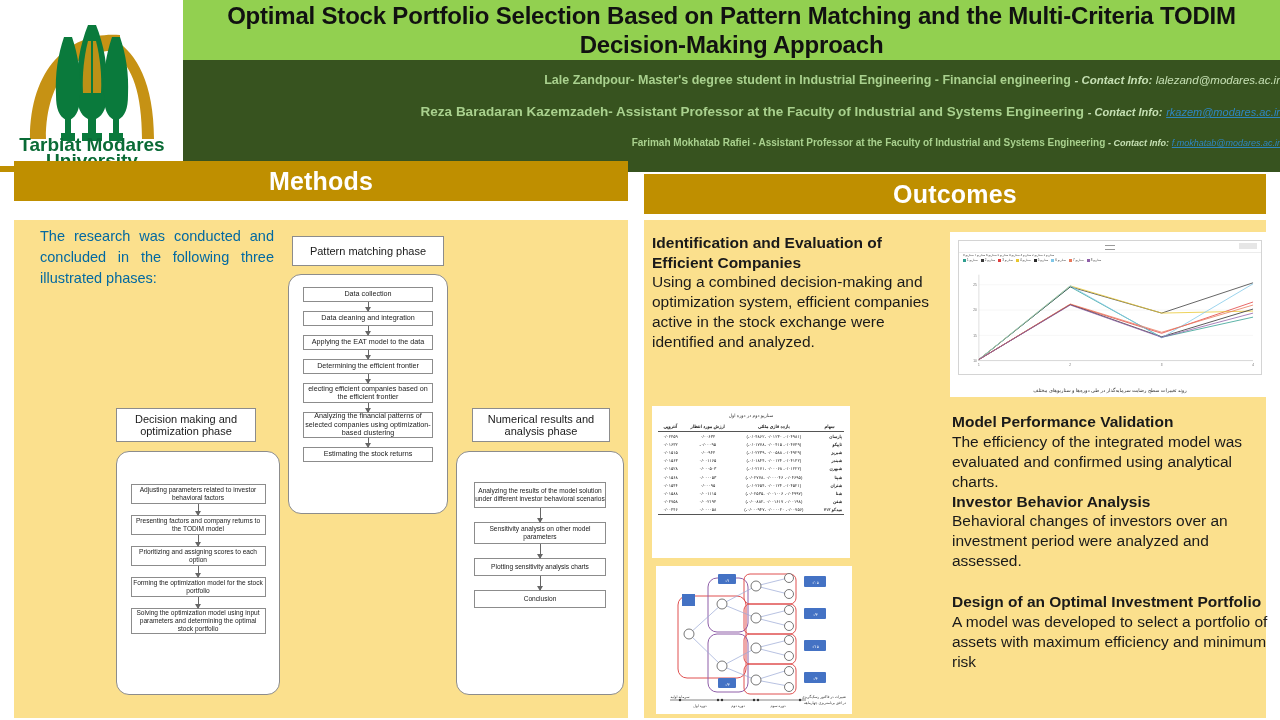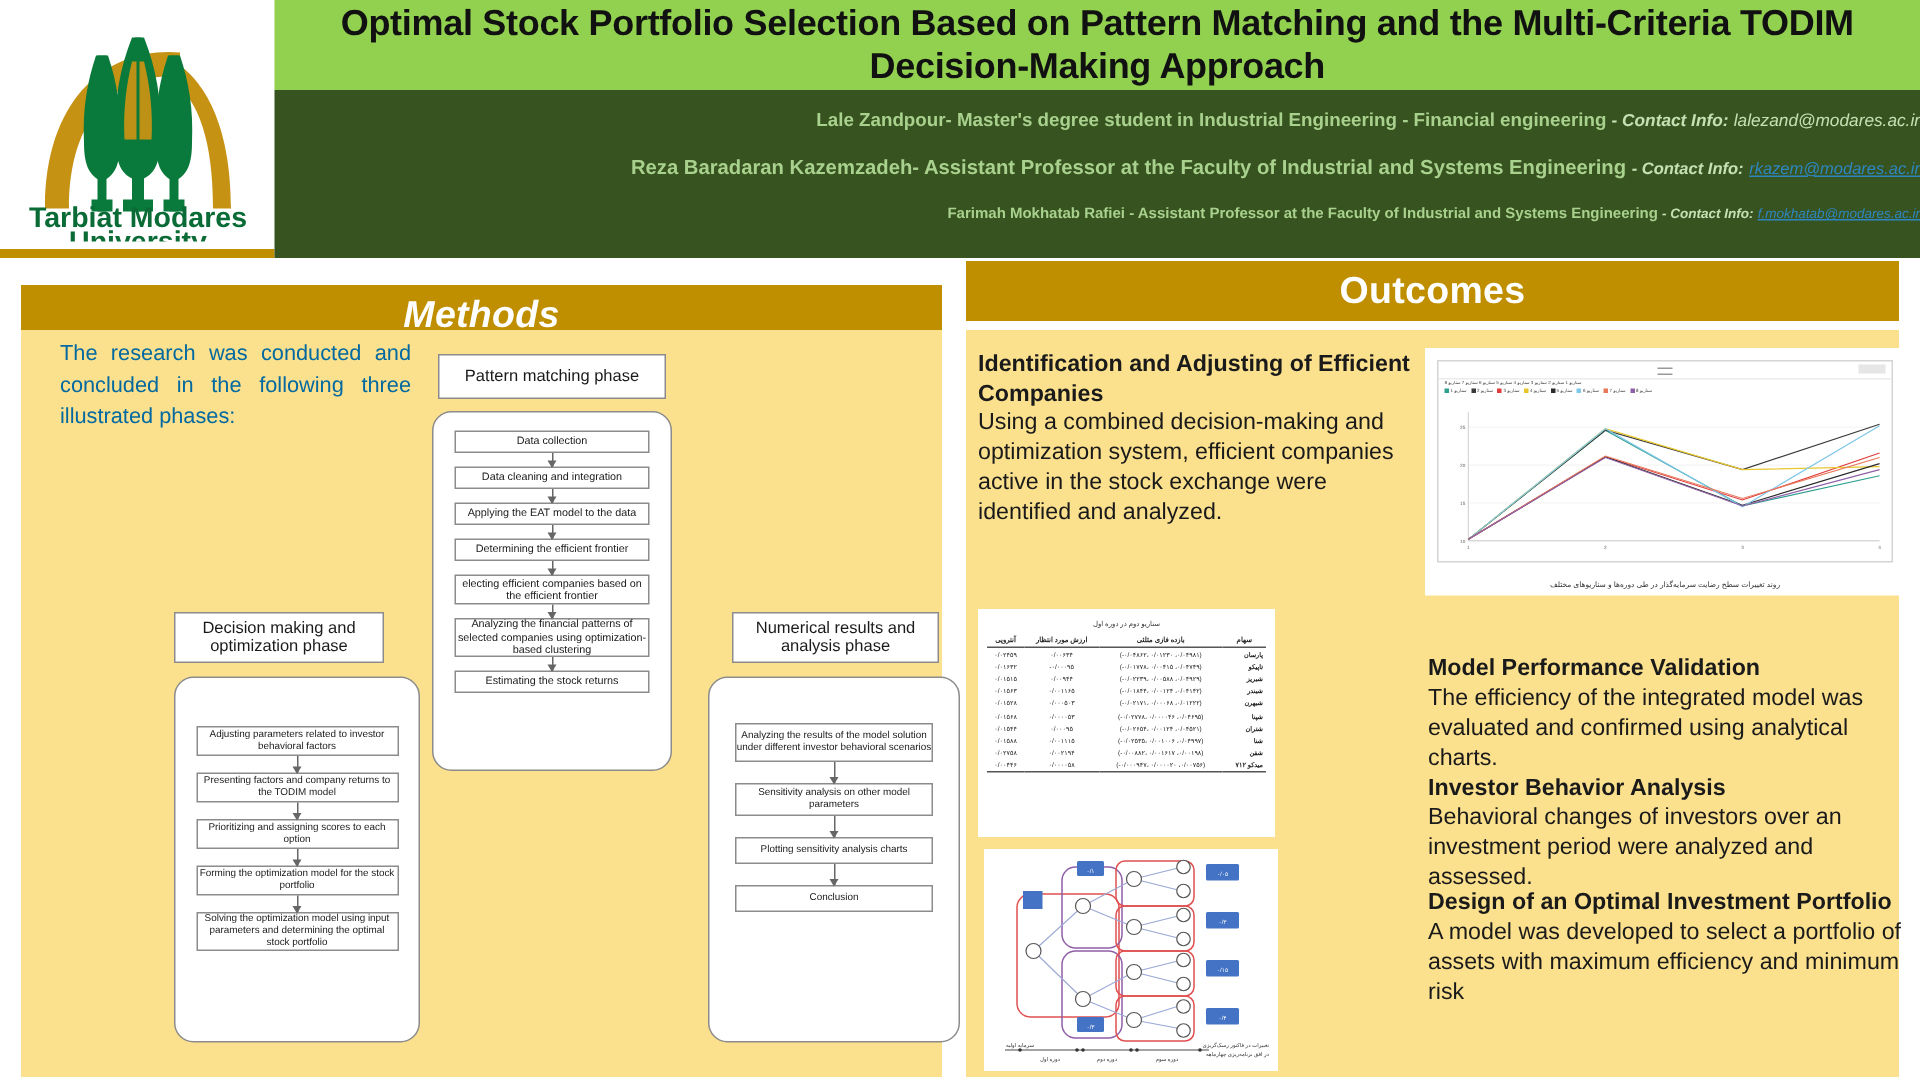--- a/index.html
+++ b/index.html
@@ -65,21 +65,21 @@
   .banner {
     position: absolute;
     height: 40px;
     background: #bf8f00;
     display: flex; align-items: center; justify-content: center;
   }
   .banner .bt {
     color: #ffffff; font-size: 25px; font-weight: 700;
     letter-spacing: 0.2px;
   }
-  .banner-methods { left: 14px; top: 190px; width: 614px; font-style: italic; }
+  .banner-methods { left: 14px; top: 161px; width: 614px; }
   .banner-outcomes { left: 644px; top: 174px; width: 622px; }
 
   
   .panel {
     position: absolute;
     background: #fbe08d;
   }
   .panel-methods  { left: 14px;  top: 220px; width: 614px; height: 498px; }
   .panel-outcomes { left: 644px; top: 220px; width: 622px; height: 498px; }
 
@@ -131,33 +131,33 @@
   .fc-pm .arrow { height: 9px; }
 
   
   .fc-dm { left: 116px; top: 408px; width: 164px; }
   .fc-dm .fc-title { width: 140px; height: 34px; font-size: 11px; padding: 0 5px; }
   .fc-dm .fc-body { width: 164px; height: 244px; margin-top: 9px; padding-top: 32px; }
   .fc-dm .fc-step { width: 135px; font-size: 6.6px; }
   .fc-dm .arrow { height: 11px; }
 
   
-  .fc-nr { left: 456px; top: 408px; width: 168px; margin-left: 16px; }
+  .fc-nr { left: 456px; top: 408px; width: 168px; }
   .fc-nr .fc-title { width: 138px; margin-left: 16px; height: 34px; font-size: 11px; }
   .fc-nr .fc-body { width: 168px; height: 244px; margin-top: 9px; padding-top: 30px; }
   .fc-nr .fc-step { width: 132px; font-size: 6.6px; }
   .fc-nr .arrow { height: 14px; }
 
   
   .oc-text { position: absolute; color: #1a1a1a; }
   .oc-h { font-weight: 700; font-size: 15.5px; line-height: 1.27; }
   .oc-p { font-size: 15.5px; line-height: 1.29; }
 
   .oc-block-1 { left: 652px; top: 233px; width: 290px; }
-  .oc-block-2 { left: 952px; top: 412px; width: 322px; margin-top: 24px; }
+  .oc-block-2 { left: 952px; top: 412px; width: 322px; }
   .oc-block-3 { left: 952px; top: 592px; width: 322px; }
 
   
   .fig { position: absolute; background: #ffffff; box-sizing: border-box; }
   .fig-chart { left: 950px; top: 232px; width: 320px; height: 165px; }
   .fig-table { left: 652px; top: 406px; width: 198px; height: 152px; }
   .fig-tree  { left: 656px; top: 566px; width: 196px; height: 148px; }
 
   .chart-frame {
     position: absolute; left: 8px; top: 8px; right: 8px; bottom: 22px;
@@ -339,21 +339,21 @@
       <div class="arrow">
           <i></i>
         </div>
       <div class="fc-step" style="height:18px">Conclusion</div>
     </div>
   </div>
 
   <div class="panel panel-outcomes"></div>
 
   <div class="oc-text oc-block-1">
-    <div class="oc-h">Identification and Adjusting of Efficient Companies</div>
+    <div class="oc-h">Identification and Evaluation of Efficient Companies</div>
     <div class="oc-p">Using a combined decision-making and optimization system, efficient companies active in the stock exchange were identified and analyzed.</div>
   </div>
 
   <div class="oc-text oc-block-2">
     <div class="oc-h">Model Performance Validation</div>
     <div class="oc-p">The efficiency of the integrated model was evaluated and confirmed using analytical charts.</div>
     <div class="oc-h">Investor Behavior Analysis</div>
     <div class="oc-p">Behavioral changes of investors over an investment period were analyzed and assessed.</div>
   </div>
 

